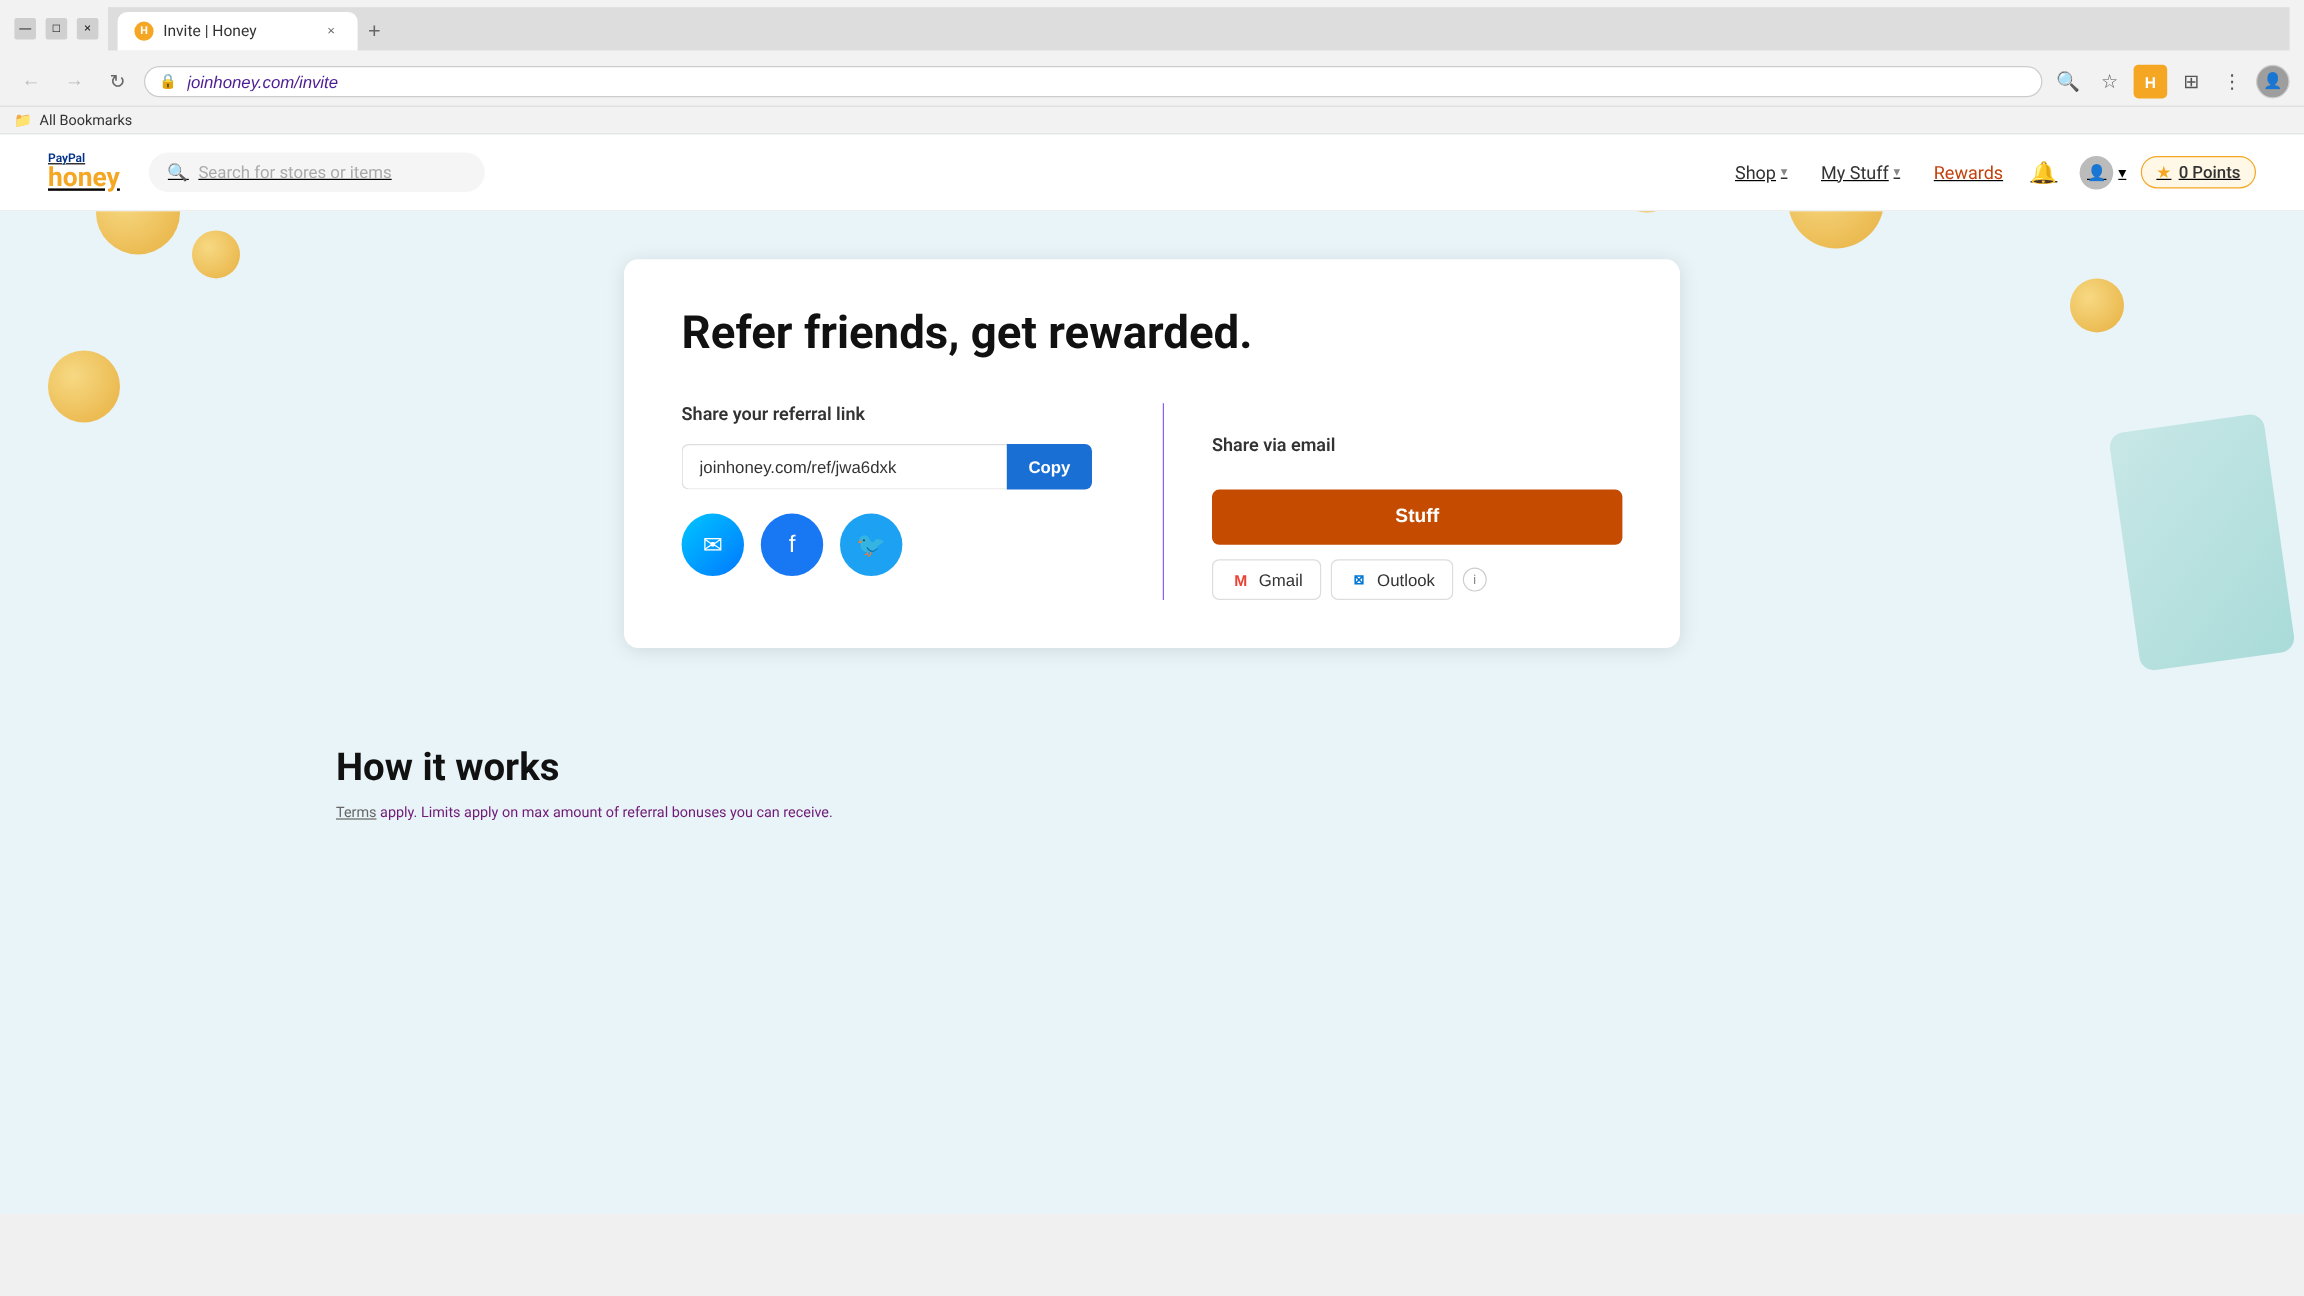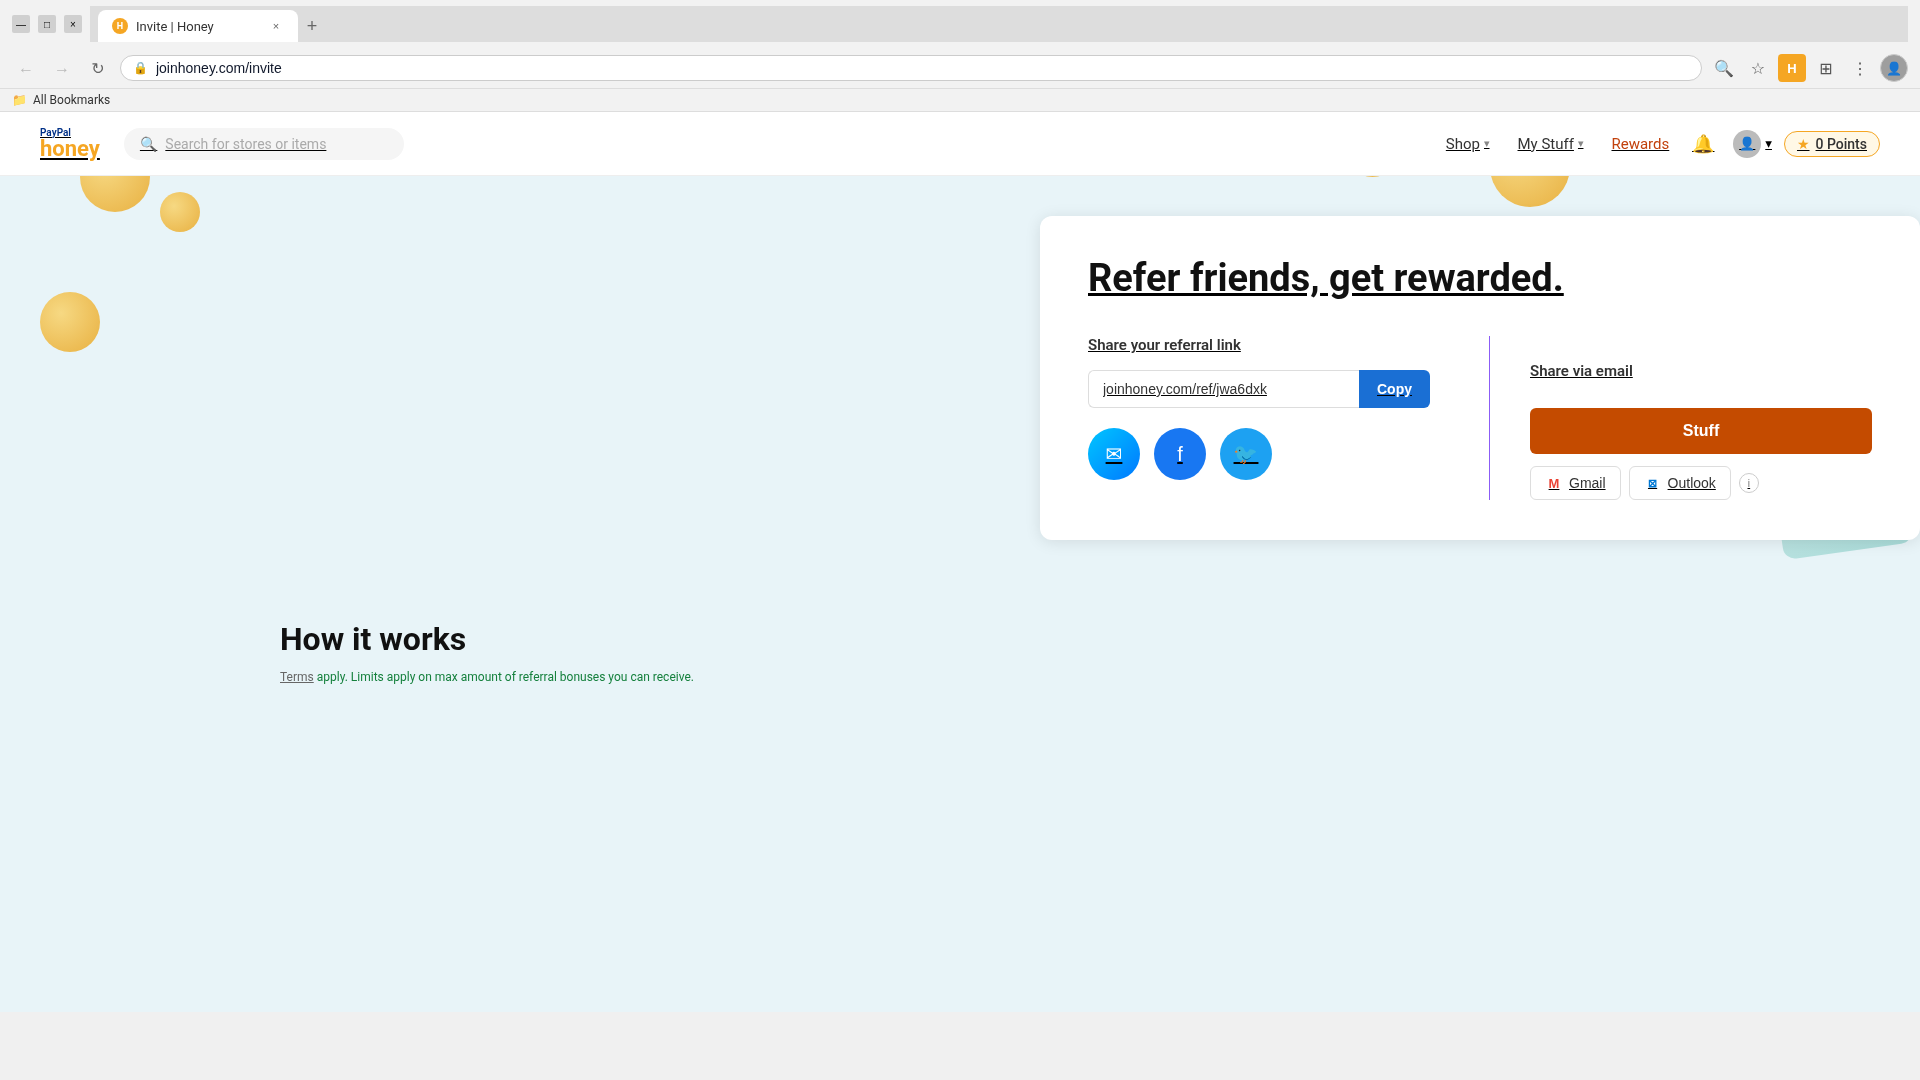--- a/index.html
+++ b/index.html
@@ -114,21 +114,22 @@
       gap: 8px;
     }
     .address-bar-lock {
       color: #666; font-size: 12px;
     }
     .address-bar input {
       flex: 1;
       border: none;
       outline: none;
       font-size: 14px;
-      color: #0f172a;
+      color: #4c1d95;
+      font-style: italic;
     }
     .toolbar-icons {
       display: flex;
       align-items: center;
       gap: 6px;
     }
     .toolbar-icon-btn {
       width: 28px; height: 28px;
       border: none;
       background: transparent;
@@ -300,22 +301,21 @@
       cursor: pointer;
     }
     .points-icon { color: #f5a623; font-size: 14px; }
 
     
     .main-content {
       position: relative;
       z-index: 5;
       padding: 40px 0;
       display: flex;
-      justify-content: flex-end;
-      text-decoration: underline;
+      justify-content: center;
     }
 
     .invite-card {
       background: white;
       border-radius: 12px;
       padding: 40px 48px;
       width: 880px;
       box-shadow: 0 2px 16px rgba(0,0,0,0.1);
     }
 
@@ -528,21 +528,21 @@
       margin-bottom: 8px;
     }
     .terms-link {
       font-size: 12px;
       color: #666;
       text-decoration: underline;
       cursor: pointer;
     }
     .terms-text {
       font-size: 12px;
-      color: #15803d;
+      color: #701a75;
     }
   </style>
 </head>
 <body>
 
 <div class="browser-chrome">
 
   <div class="browser-title-bar">
     <div class="window-controls">
       <button class="win-btn minimize">—</button>

